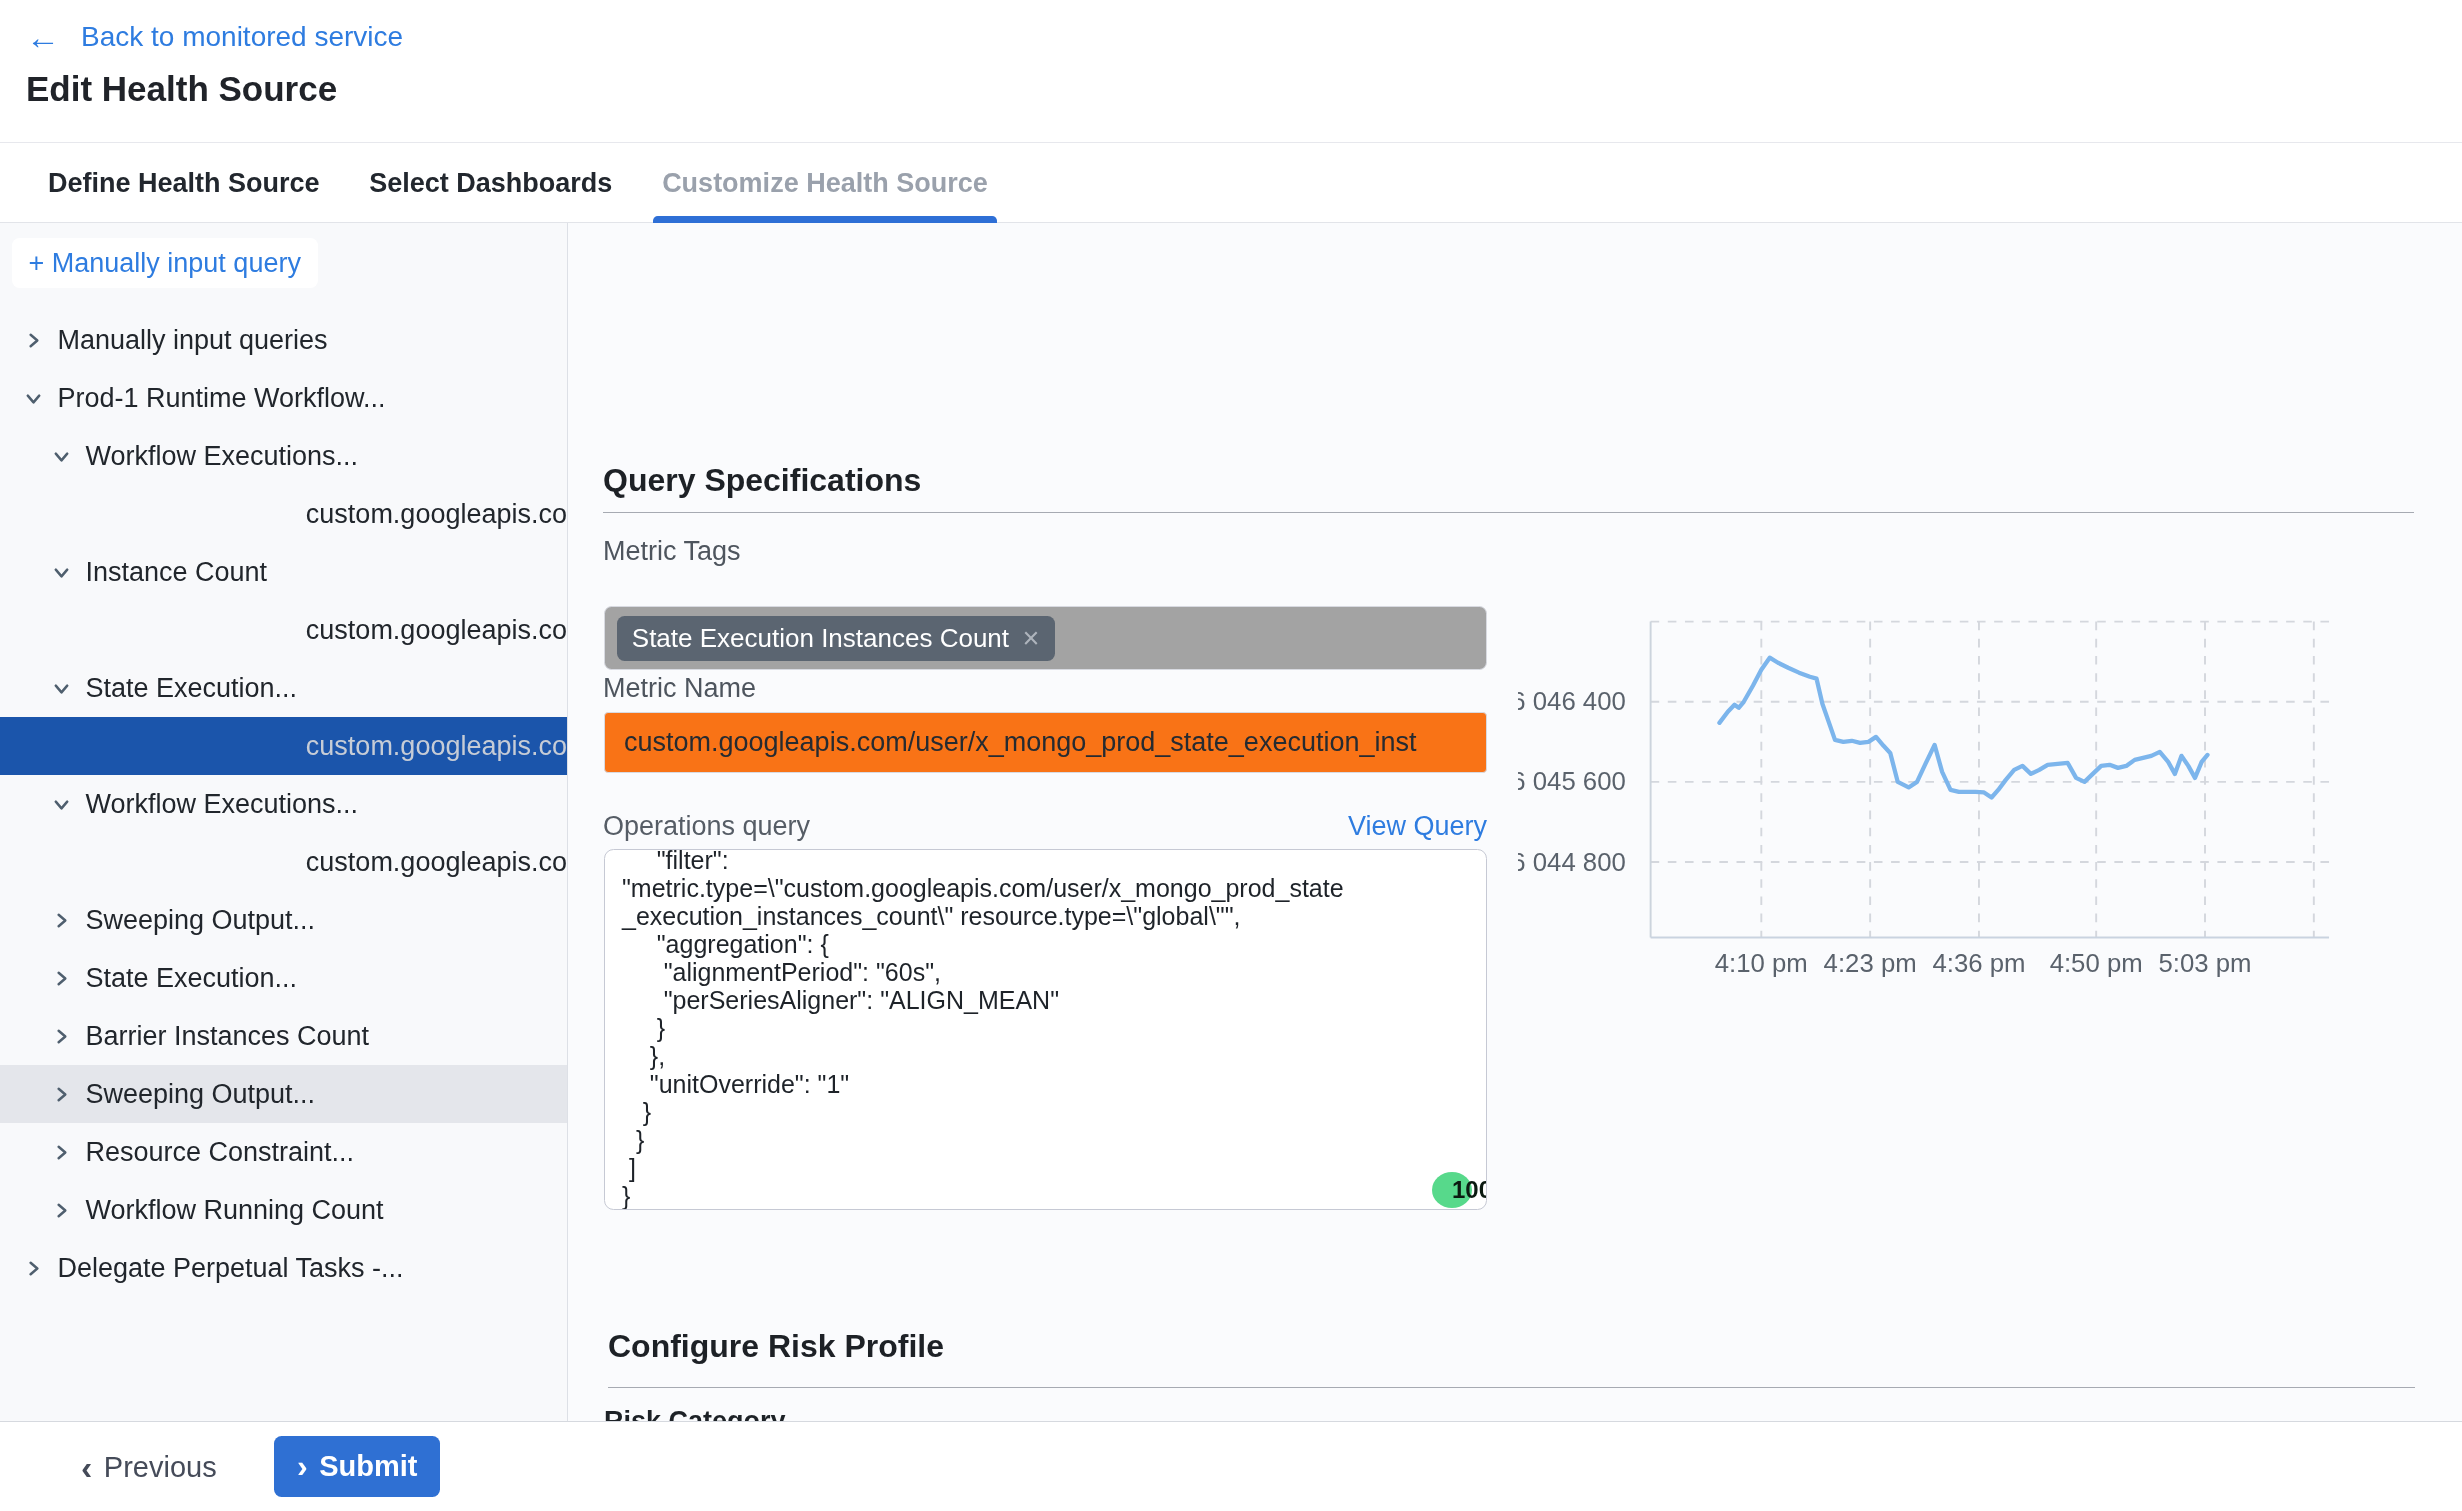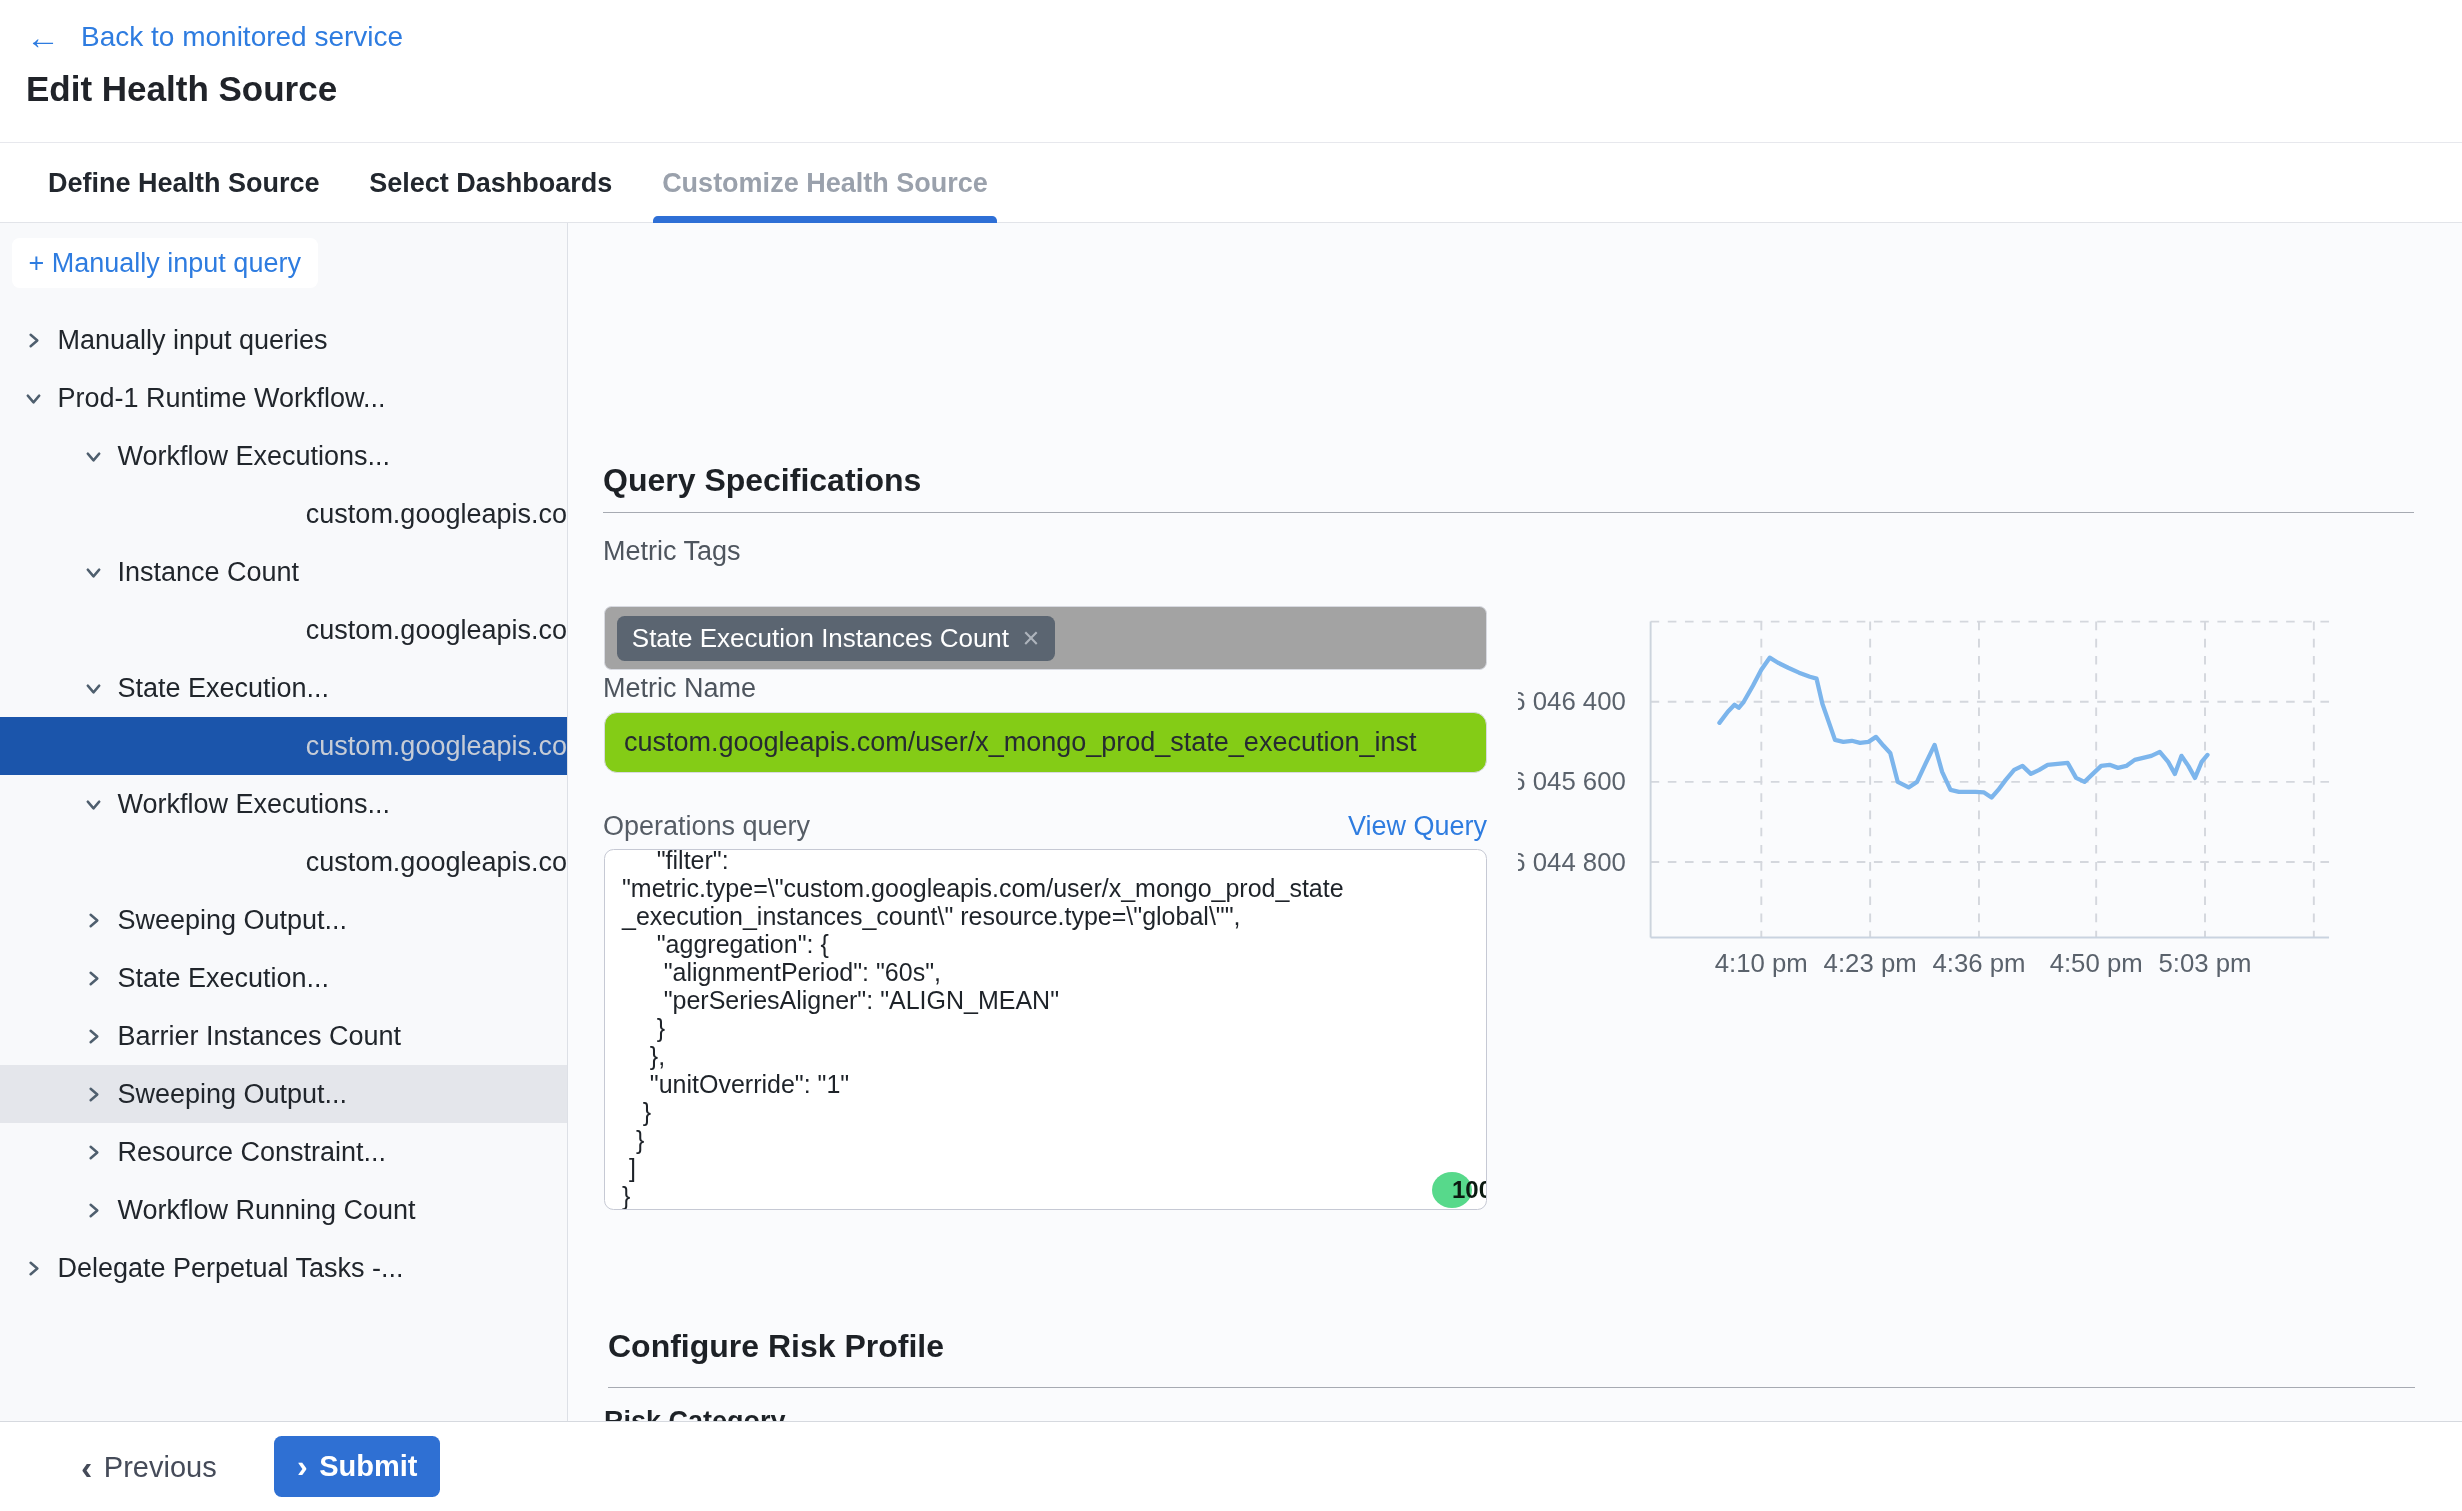--- a/index.html
+++ b/index.html
@@ -22,21 +22,21 @@
 
   .sidebar { position:absolute; left:0; top:223px; width:568px; height:1199px; background:#f8f9fb;
     border-right:1.9px solid #dde0e6; overflow:hidden; }
   .add-query { display:inline-block; margin:15.3px 0 0 11.5px; background:#ffffff; border:none;
     border-radius:7.6px; padding:9.5px 17px; color:var(--accent,#2e7ce0); font-size:27px; cursor:pointer;
     font-family:inherit; }
   .tree { margin-top:23px; }
   .tree-row { height:58px; display:flex; align-items:center; font-size:27px; color:#21262c;
     cursor:pointer; white-space:nowrap; overflow:hidden; }
   .tree-row.lvl0 { padding-left:23px; }
-  .tree-row.lvl1 { padding-left:83px; }
+  .tree-row.lvl1 { padding-left:51px; }
   .tree-row.lvl2 { padding-left:143px;justify-content:flex-end; }
   .tree-row.selected { background:var(--selected-row,#1b55ab); color:#c6ccd6; }
   .tree-row.hover { background:#e4e6eb; }
   .tree-row .chev { width:21px; height:21px; margin-right:13.4px; flex:0 0 21px; display:inline-flex; }
   .tree-row .chev svg { width:21px; height:21px; }
   .tree-row .chev.down svg { transform:rotate(90deg); }
   .tree-label { overflow:hidden; text-overflow:clip; }
 
   .main { position:absolute; left:568px; top:223px; width:1894px; height:1199px; background:#fafbfd; }
   .section-heading { position:absolute; font-size:32px; font-weight:600; color:#1d2126; }
@@ -44,22 +44,22 @@
   .rule { position:absolute; height:0; border-top:1.9px solid #a6aab2; }
   #qs-rule { left:35px; top:289px; width:1811px; }
   .field-label { position:absolute; font-size:27px; color:#4e555e; }
   #metric-tags-label { left:35px; top:313px; }
   .tagbox { position:absolute; left:36px; top:351px; width:883px; height:64px; background:#a3a3a3;
     border:1.9px solid #d8dae1; border-radius:7.6px; display:flex; align-items:center; padding:0 11.5px;margin-top:32px; }
   .chip { display:inline-flex; align-items:center; gap:13.4px; height:45px; background:var(--chip,#5b6571);
     color:#fff; font-size:26px; border-radius:7.6px; padding:0 15.3px; }
   .chip .x { color:#aeb4bc; font-size:29px; cursor:pointer; line-height:26px; }
   #metric-name-label { left:35px; top:450px; }
-  .text-input { position:absolute; left:36px; top:489px; width:883px; height:61px; background:#84cc16;
-    border:1.9px solid #d8dae1; border-radius:13px; font-size:27px; color:#262b31; padding:0 19px;
+  .text-input { position:absolute; left:36px; top:489px; width:883px; height:61px; background:#f97316;
+    border:1.9px solid #d8dae1; border-radius:4px; font-size:27px; color:#262b31; padding:0 19px;
     font-family:inherit; white-space:nowrap; overflow:hidden; }
   #ops-label { left:35px; top:588px; color:#565d66; }
   .view-query { position:absolute; left:36px; top:588px; width:883px; text-align:right; font-size:27px;
     color:var(--accent,#2e7ce0); cursor:pointer; }
   .querybox { position:absolute; left:36px; top:626px; width:883px; height:361px; background:#fff;
     border:1.9px solid #c6c9d4; border-radius:9.5px; overflow:hidden; padding:9.5px 17px 7.6px 17px; }
   .querybox pre { font-family:inherit; font-size:25px; line-height:28px; color:#1e2329;
     white-space:pre; margin-top:-13.4px; }
   .records-badge { position:absolute; left:827px; top:322px; width:36px; height:36px; border-radius:50%;
     background:var(--badge,#57d98b); color:#0b1a10; font-size:24px; font-weight:700;

